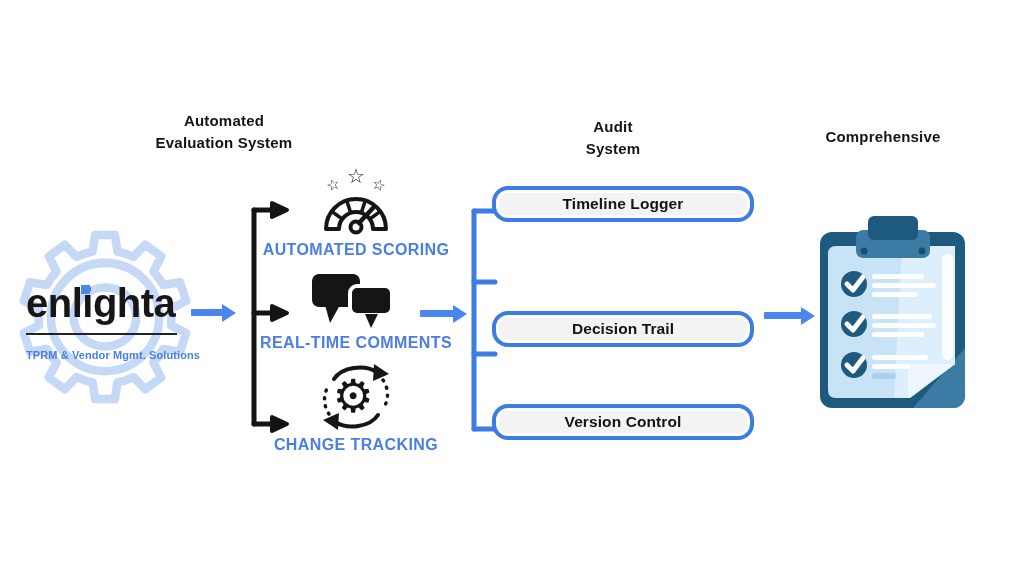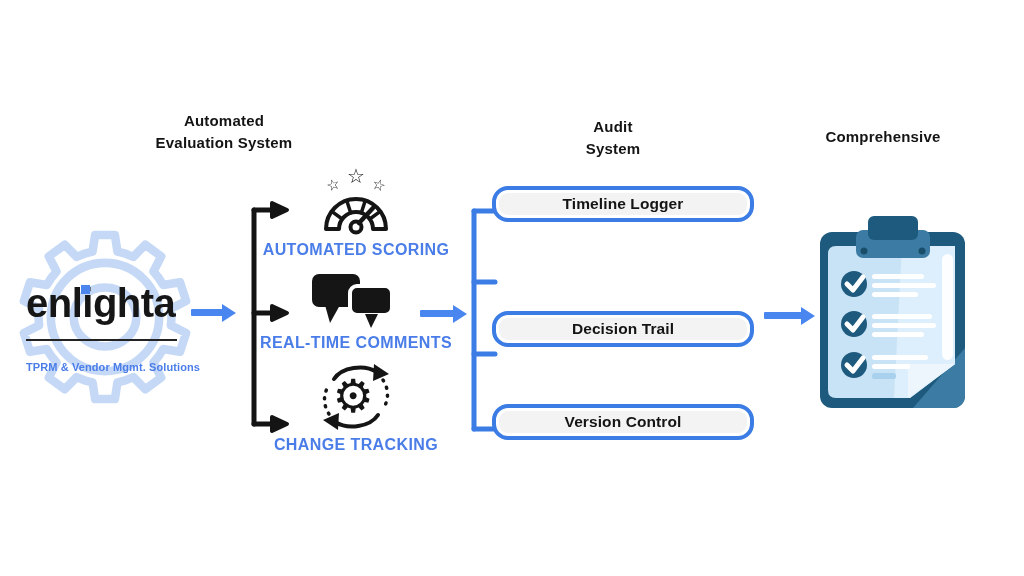--- a/index.html
+++ b/index.html
@@ -15,29 +15,29 @@
   #hdr-audit{left:533px;top:116px;width:160px;}
   #hdr-report{left:778px;top:110px;width:210px;margin-top:16px;}
 
   
   #gear-wrap{position:absolute;left:10px;top:222px;width:190px;height:190px;}
   #gear-wrap svg{display:block;}
   .gear-stroke{fill:#ffffff;stroke:var(--gear-blue);stroke-width:9;stroke-linejoin:round;}
   #logo-text{position:absolute;left:26px;top:283px;z-index:2;}
   #brand{
     font-size:40px;font-weight:700;color:#161616;letter-spacing:-.5px;
-    line-height:1.0;border-bottom:2px solid #222;padding:0 2px 16px 0;width:fit-content;
+    line-height:1.0;border-bottom:2px solid #222;padding:0 2px 10px 0;width:fit-content;
   }
   #brand .idot{position:relative;}
   #brand .idot::before{
     content:"";position:absolute;left:-1px;top:4px;width:9px;height:9px;
     background:var(--logo-dot);z-index:3;
   }
   #tagline{
-    font-size:11px;font-weight:700;color:var(--label-blue);margin-top:20px;
+    font-size:11px;font-weight:700;color:var(--label-blue);margin-top:14px;
     letter-spacing:.1px;white-space:nowrap;
   }
 
   
   .h-arrow{position:absolute;height:7px;background:var(--arrow-blue);border-radius:1px;}
   .h-arrow::after{
     content:"";position:absolute;right:-13px;top:50%;transform:translateY(-50%);
     border-left:14px solid var(--arrow-blue);
     border-top:9px solid transparent;border-bottom:9px solid transparent;
   }

